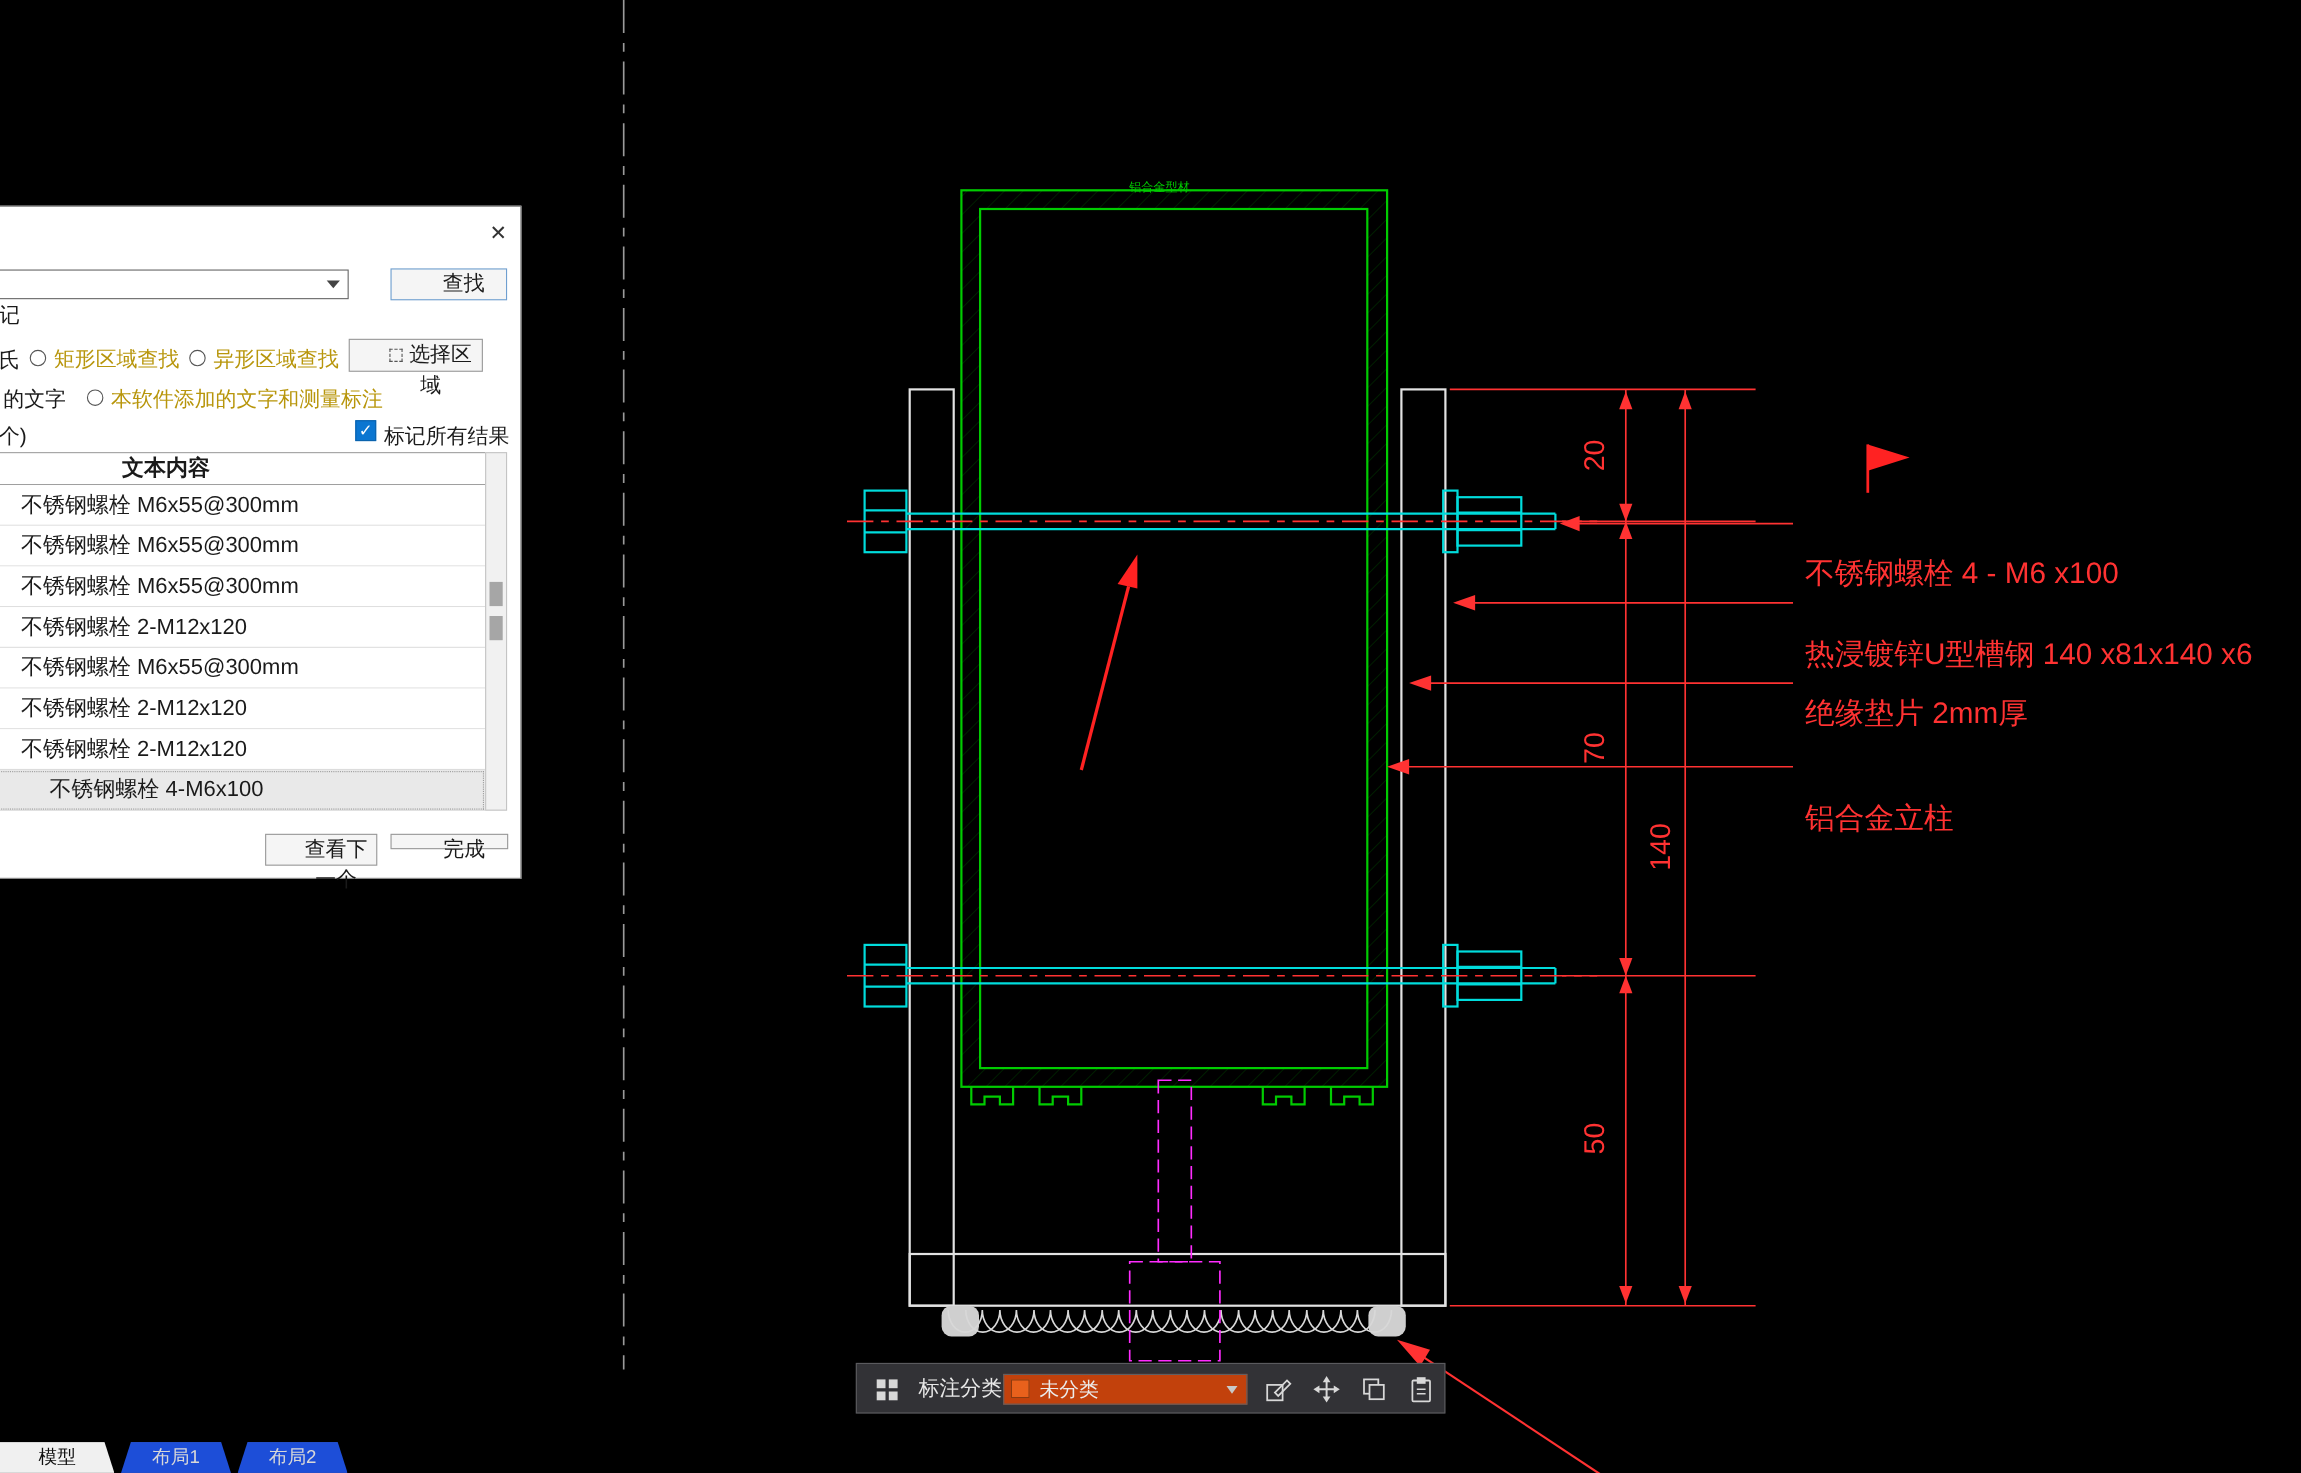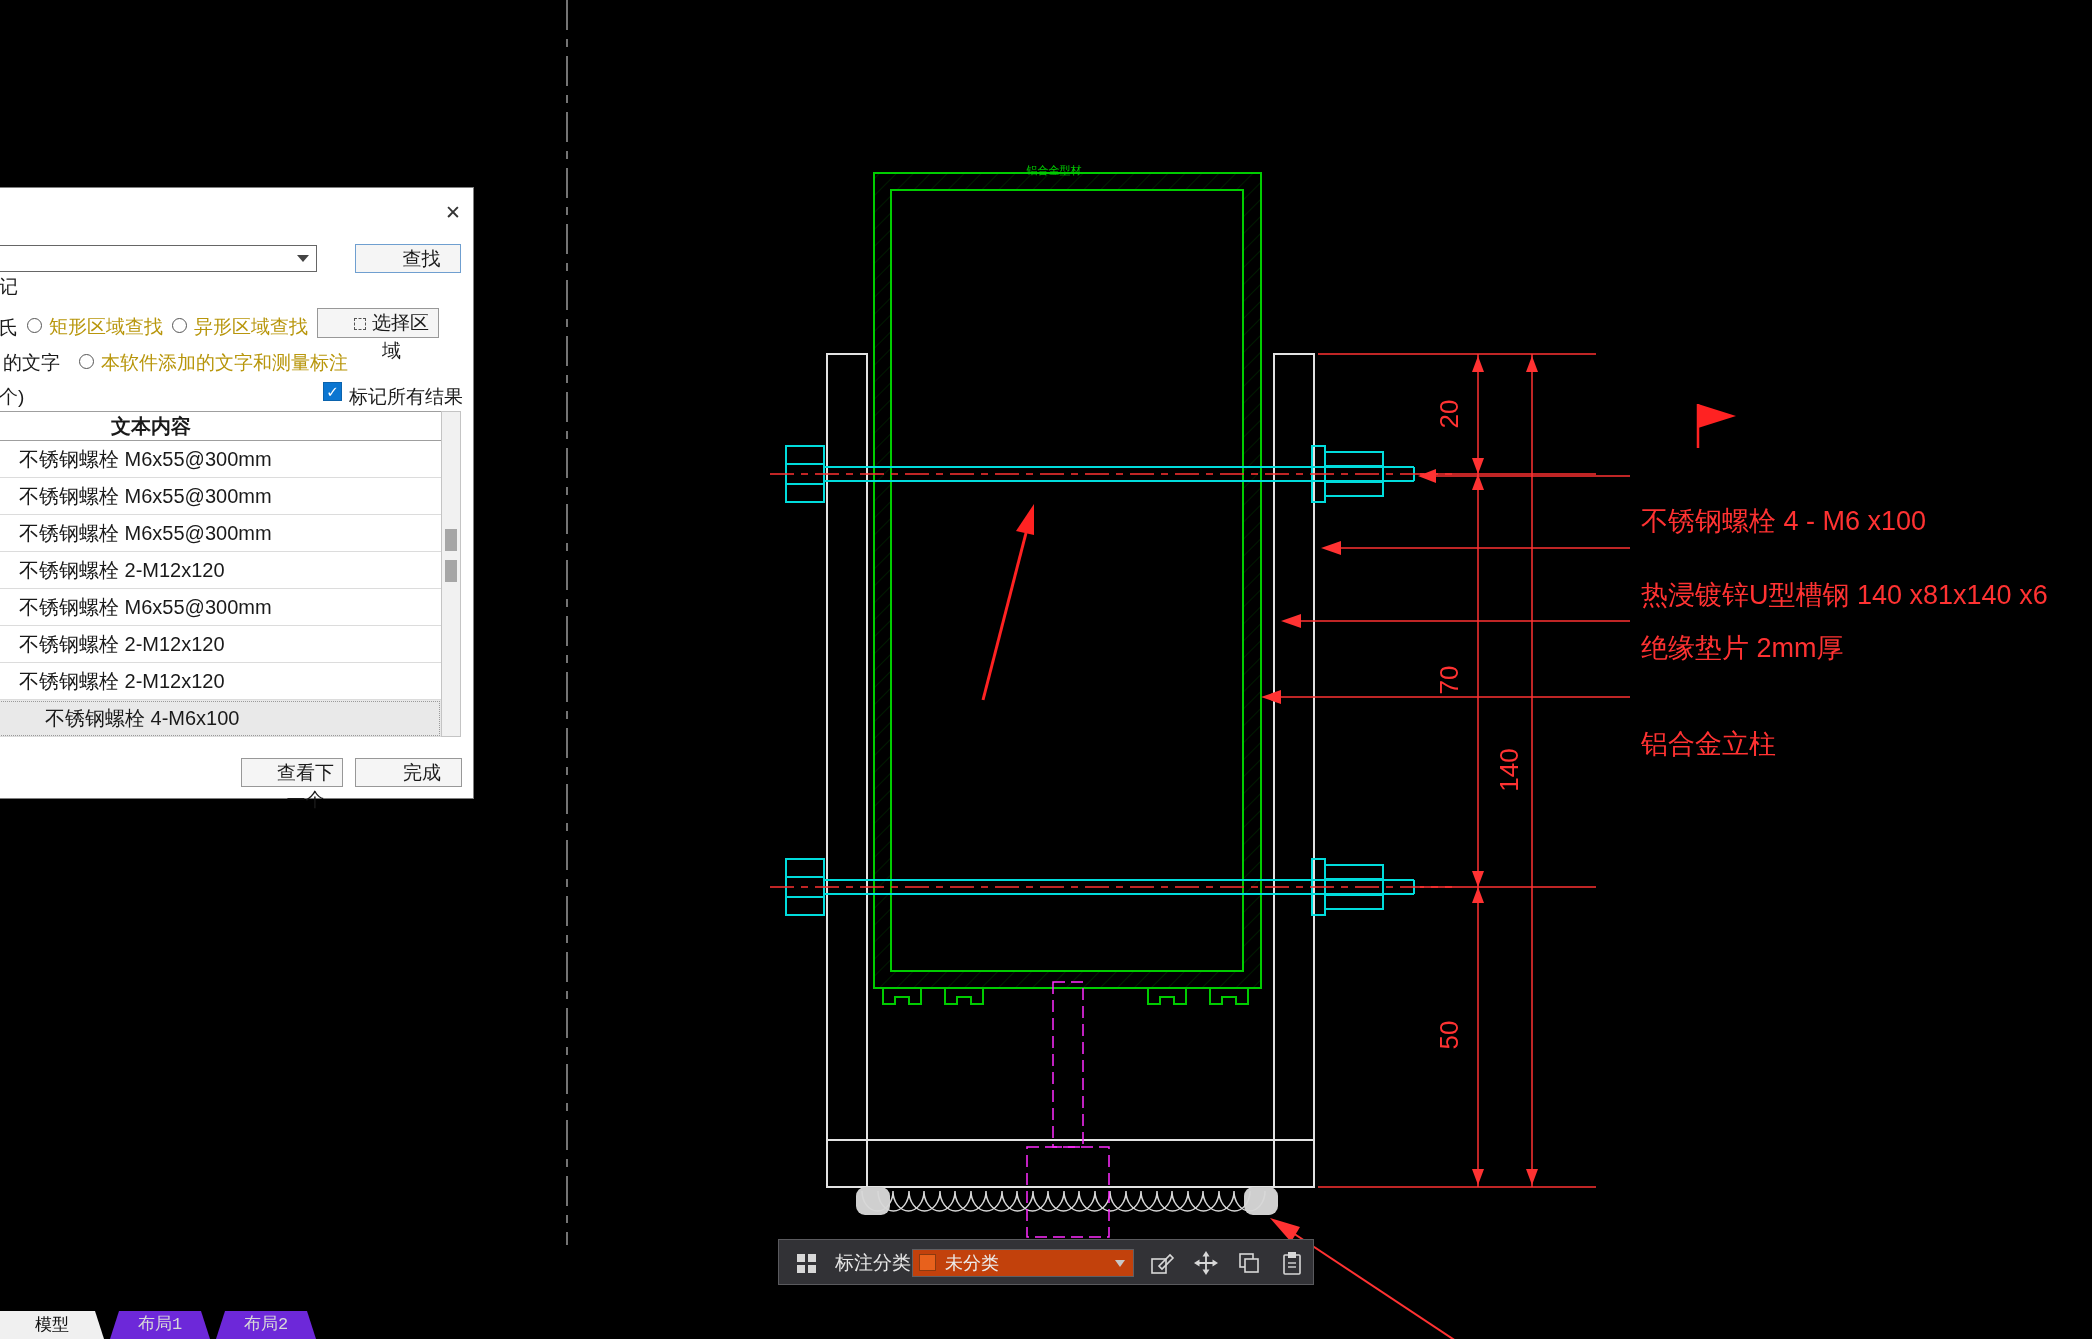--- a/index.html
+++ b/index.html
@@ -23,21 +23,21 @@
   .dlg-combo { position:absolute; left:0; top:57px; width:456px; height:27px; background:#fff;
     border:1px solid #666; }
   .caret-dn { position:absolute; width:0; height:0; border-left:6px solid transparent;
     border-right:6px solid transparent; border-top:7px solid #444; }
   .dlg-combo .caret-dn { right:7px; top:9px; }
   .dlg-btn { position:absolute; background:#f5f5f5; border:1px solid #989898; text-align:center;
     font-size:19px; color:#1a1a1a;padding-left:27px; }
   .btn-find { left:494px; top:56px; width:106px; height:29px; line-height:27px; border-color:#6f9fd0; }
   .btn-select-area { left:456px; top:120px; width:122px; height:30px; line-height:28px; }
   .btn-view-next { left:380px; top:570px; width:102px; height:29px; line-height:27px; }
-  .btn-done { left:494px; top:570px; width:107px; height:29px; line-height:27px; }
+  .btn-done { left:494px; top:570px; width:107px; height:14px; line-height:27px; }
   .frag { position:absolute; color:#1a1a1a; }
   .radio { position:absolute; width:15px; height:15px; border:1px solid #555; border-radius:50%; background:#fff; }
   .olabel { position:absolute; color:#b8960c; white-space:nowrap; }
   .blabel { position:absolute; color:#1a1a1a; white-space:nowrap; }
   .sel-icon { display:inline-block; width:12px; height:12px; border:1px dashed #555; margin-right:6px;
     vertical-align:-1px; }
   .checkbox { position:absolute; left:462px; top:194px; width:19px; height:19px; background:#0b76d1;
     border:1px solid #0b63ad; color:#fff; font-size:15px; line-height:18px; text-align:center; }
   .tbl-header { position:absolute; left:0; top:223px; width:580px; height:30px; line-height:28px;
     text-align:center; font-weight:bold; font-size:20px; border-top:1px solid #9f9f9f;
@@ -61,23 +61,23 @@
   .tb-swatch { position:absolute; left:6px; top:4px; width:17px; height:17px; background:#e8611c; border:1px solid #8a3a10; }
   .tb-value { position:absolute; left:32px; top:0; height:26px; line-height:26px; color:#ececec; font-size:18px; }
   .tb-drop .caret-dn { right:8px; top:10px; border-top-color:#c8c8c8; border-left-width:5px; border-right-width:5px; }
   .tb-icon { position:absolute; top:10px; width:26px; height:26px; }
 
   
   .tabbar { position:absolute; left:0; top:1311px; width:460px; height:28px; }
   .tab { position:absolute; top:0; height:28px; line-height:28px; text-align:center; font-size:17px; }
   .tab-model { left:0; width:104px; background:#f0f0f0; color:#111;
     clip-path:polygon(0 0, calc(100% - 9px) 0, 100% 100%, 0 100%); }
-  .tab-dark { background:#6d28d9; color:#d8d8d8;
+  .tab-dark { background:#1d4ed8; color:#d8d8d8;
     clip-path:polygon(9px 0, calc(100% - 9px) 0, 100% 100%, 0 100%);
-    filter:drop-shadow(0 0 1px #8a8a8a);font-family:Liberation Mono, monospace; }
+    filter:drop-shadow(0 0 1px #8a8a8a); }
   .tab-l1 { left:110px; width:100px; }
   .tab-l2 { left:216px; width:100px; }
 </style>
 </head>
 <body>
 
 <div class="screen">
 
   <svg width="2092" height="1339" viewBox="0 0 2092 1339" style="position:absolute;left:0;top:0;">
     <defs>

